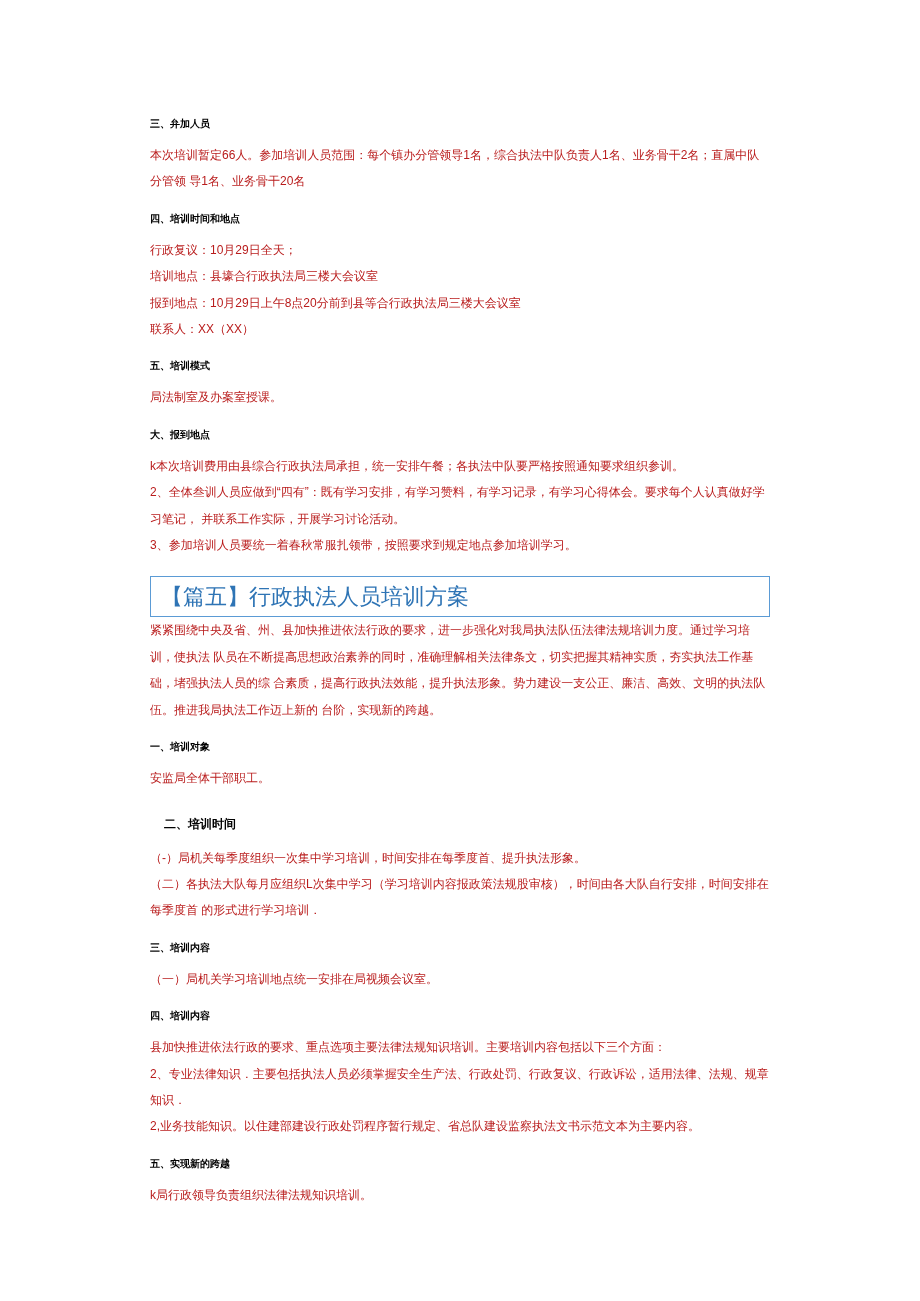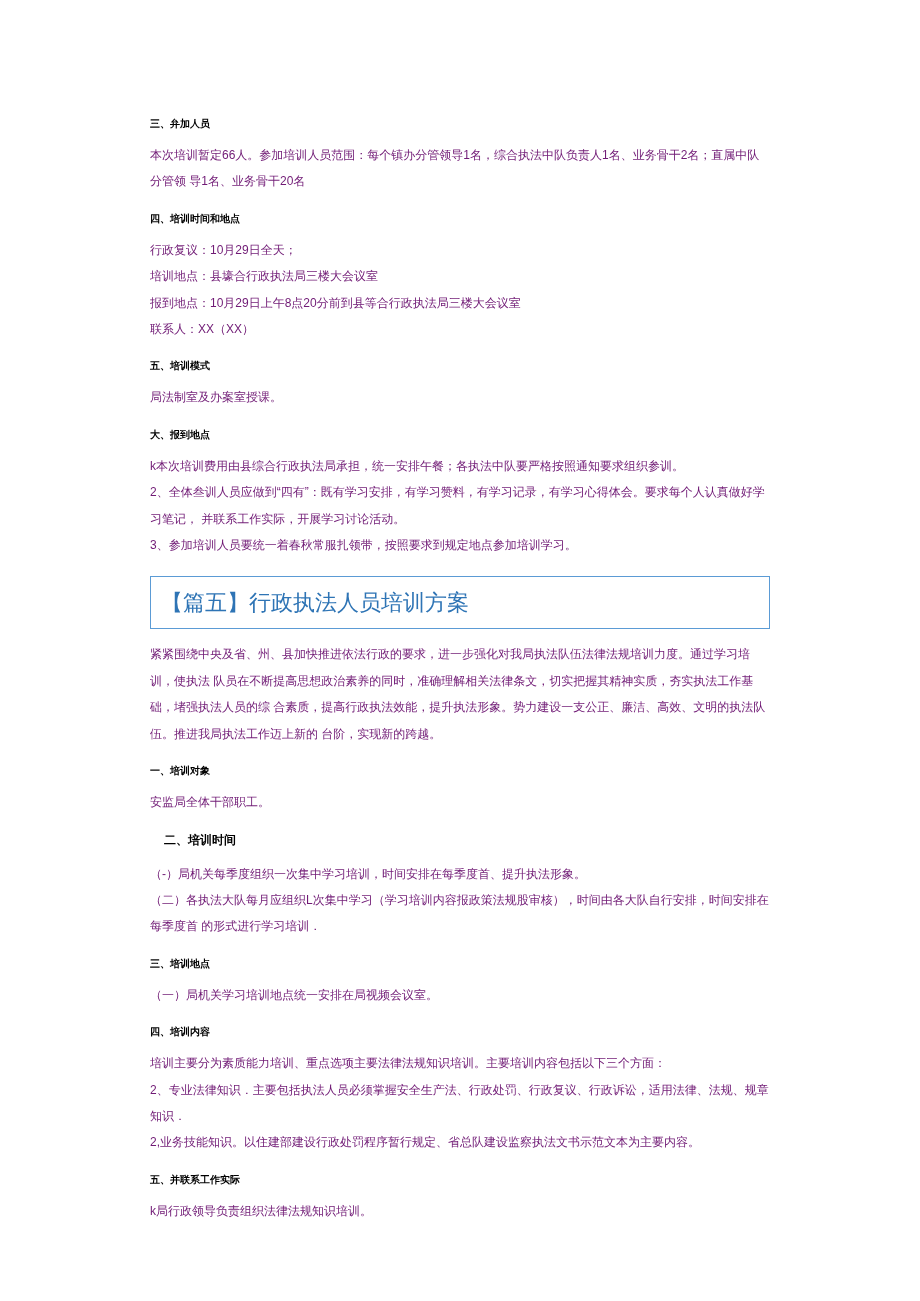--- a/index.html
+++ b/index.html
@@ -14,34 +14,34 @@
     box-sizing: border-box;
   }
   .heading {
     font-weight: bold;
     margin: 16px 0 10px 0;
     font-size: 10px;
     color: #000;
   }
   .heading-indent {
     font-weight: bold;
-    margin: 16px 0 10px 0;
+    margin: 24px 0 10px 0;
     font-size: 12px;
     color: #000;
     padding-left: 14px;
   }
   p {
     margin: 0 0;
     line-height: 2.2;
-    color: #701a75;
+    color: #b91c1c;
   }
   .section-title-box {
     border: 1px solid #5b9bd5;
-    padding: 8px 10px;
-    margin: 18px 0 12px 0;
+    padding: 2px 10px;
+    margin: 18px 0 0 0;
     display: block;
   }
   .section-title-box span.bracket {
     color: #2e74b5;
     font-size: 22px;
     font-weight: normal;
   }
   .section-title-box span.title-text {
     color: #2e74b5;
     font-size: 22px;
@@ -74,21 +74,21 @@
 
 <p>紧紧围绕中央及省、州、县加快推进依法行政的要求，进一步强化对我局执法队伍法律法规培训力度。通过学习培训，使执法 队员在不断提高思想政治素养的同时，准确理解相关法律条文，切实把握其精神实质，夯实执法工作基础，堵强执法人员的综 合素质，提高行政执法效能，提升执法形象。势力建设一支公正、廉洁、高效、文明的执法队伍。推进我局执法工作迈上新的 台阶，实现新的跨越。</p>
 
 <div class="heading">一、培训对象</div>
 <p>安监局全体干部职工。</p>
 
 <div class="heading-indent">二、培训时间</div>
 <p>（-）局机关每季度组织一次集中学习培训，时间安排在每季度首、提升执法形象。</p>
 <p>（二）各执法大队每月应组织L次集中学习（学习培训内容报政策法规股审核），时间由各大队自行安排，时间安排在每季度首 的形式进行学习培训．</p>
 
-<div class="heading">三、培训地点</div>
+<div class="heading">三、培训内容</div>
 <p>（一）局机关学习培训地点统一安排在局视频会议室。</p>
 <div class="heading">四、培训内容</div>
-<p>培训主要分为素质能力培训、重点选项主要法律法规知识培训。主要培训内容包括以下三个方面：</p>
+<p>县加快推进依法行政的要求、重点选项主要法律法规知识培训。主要培训内容包括以下三个方面：</p>
 <p>2、专业法律知识．主要包括执法人员必须掌握安全生产法、行政处罚、行政复议、行政诉讼，适用法律、法规、规章知识．</p>
 <p>2,业务技能知识。以住建部建设行政处罚程序暂行规定、省总队建设监察执法文书示范文本为主要内容。</p>
 
-<div class="heading">五、并联系工作实际</div>
+<div class="heading">五、实现新的跨越</div>
 <p>k局行政领导负责组织法律法规知识培训。</p>
 
 </body></html>

